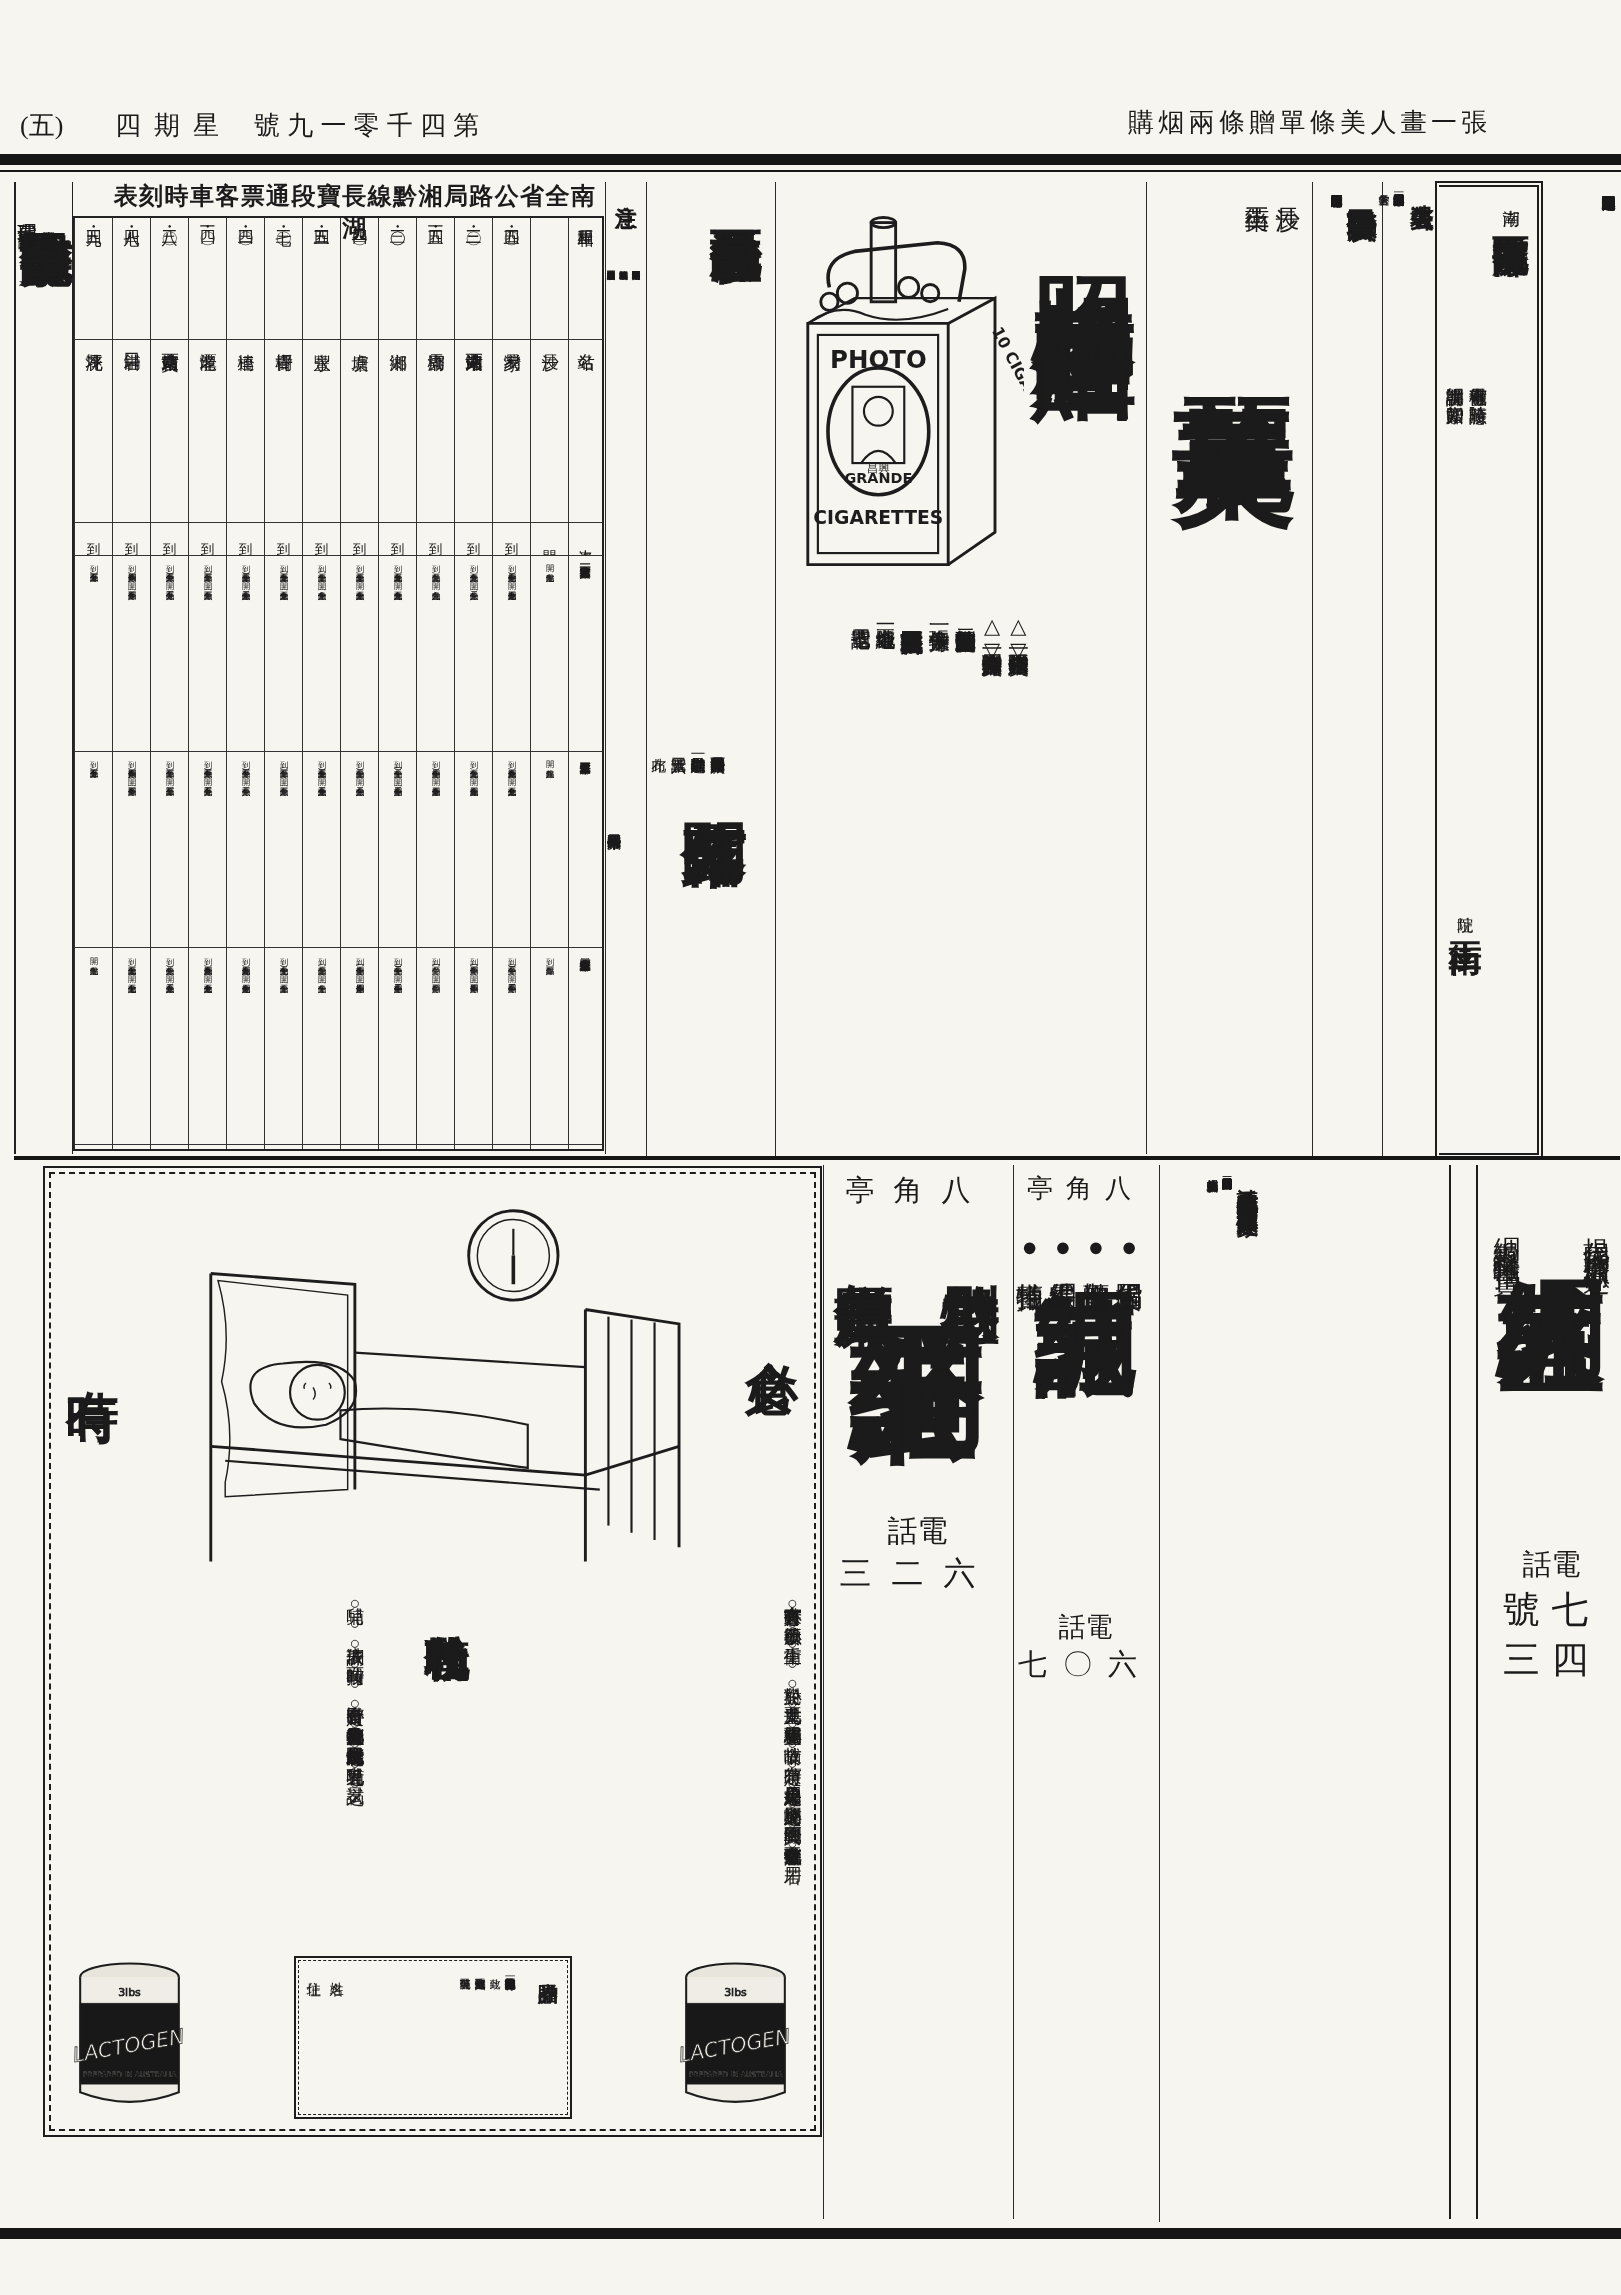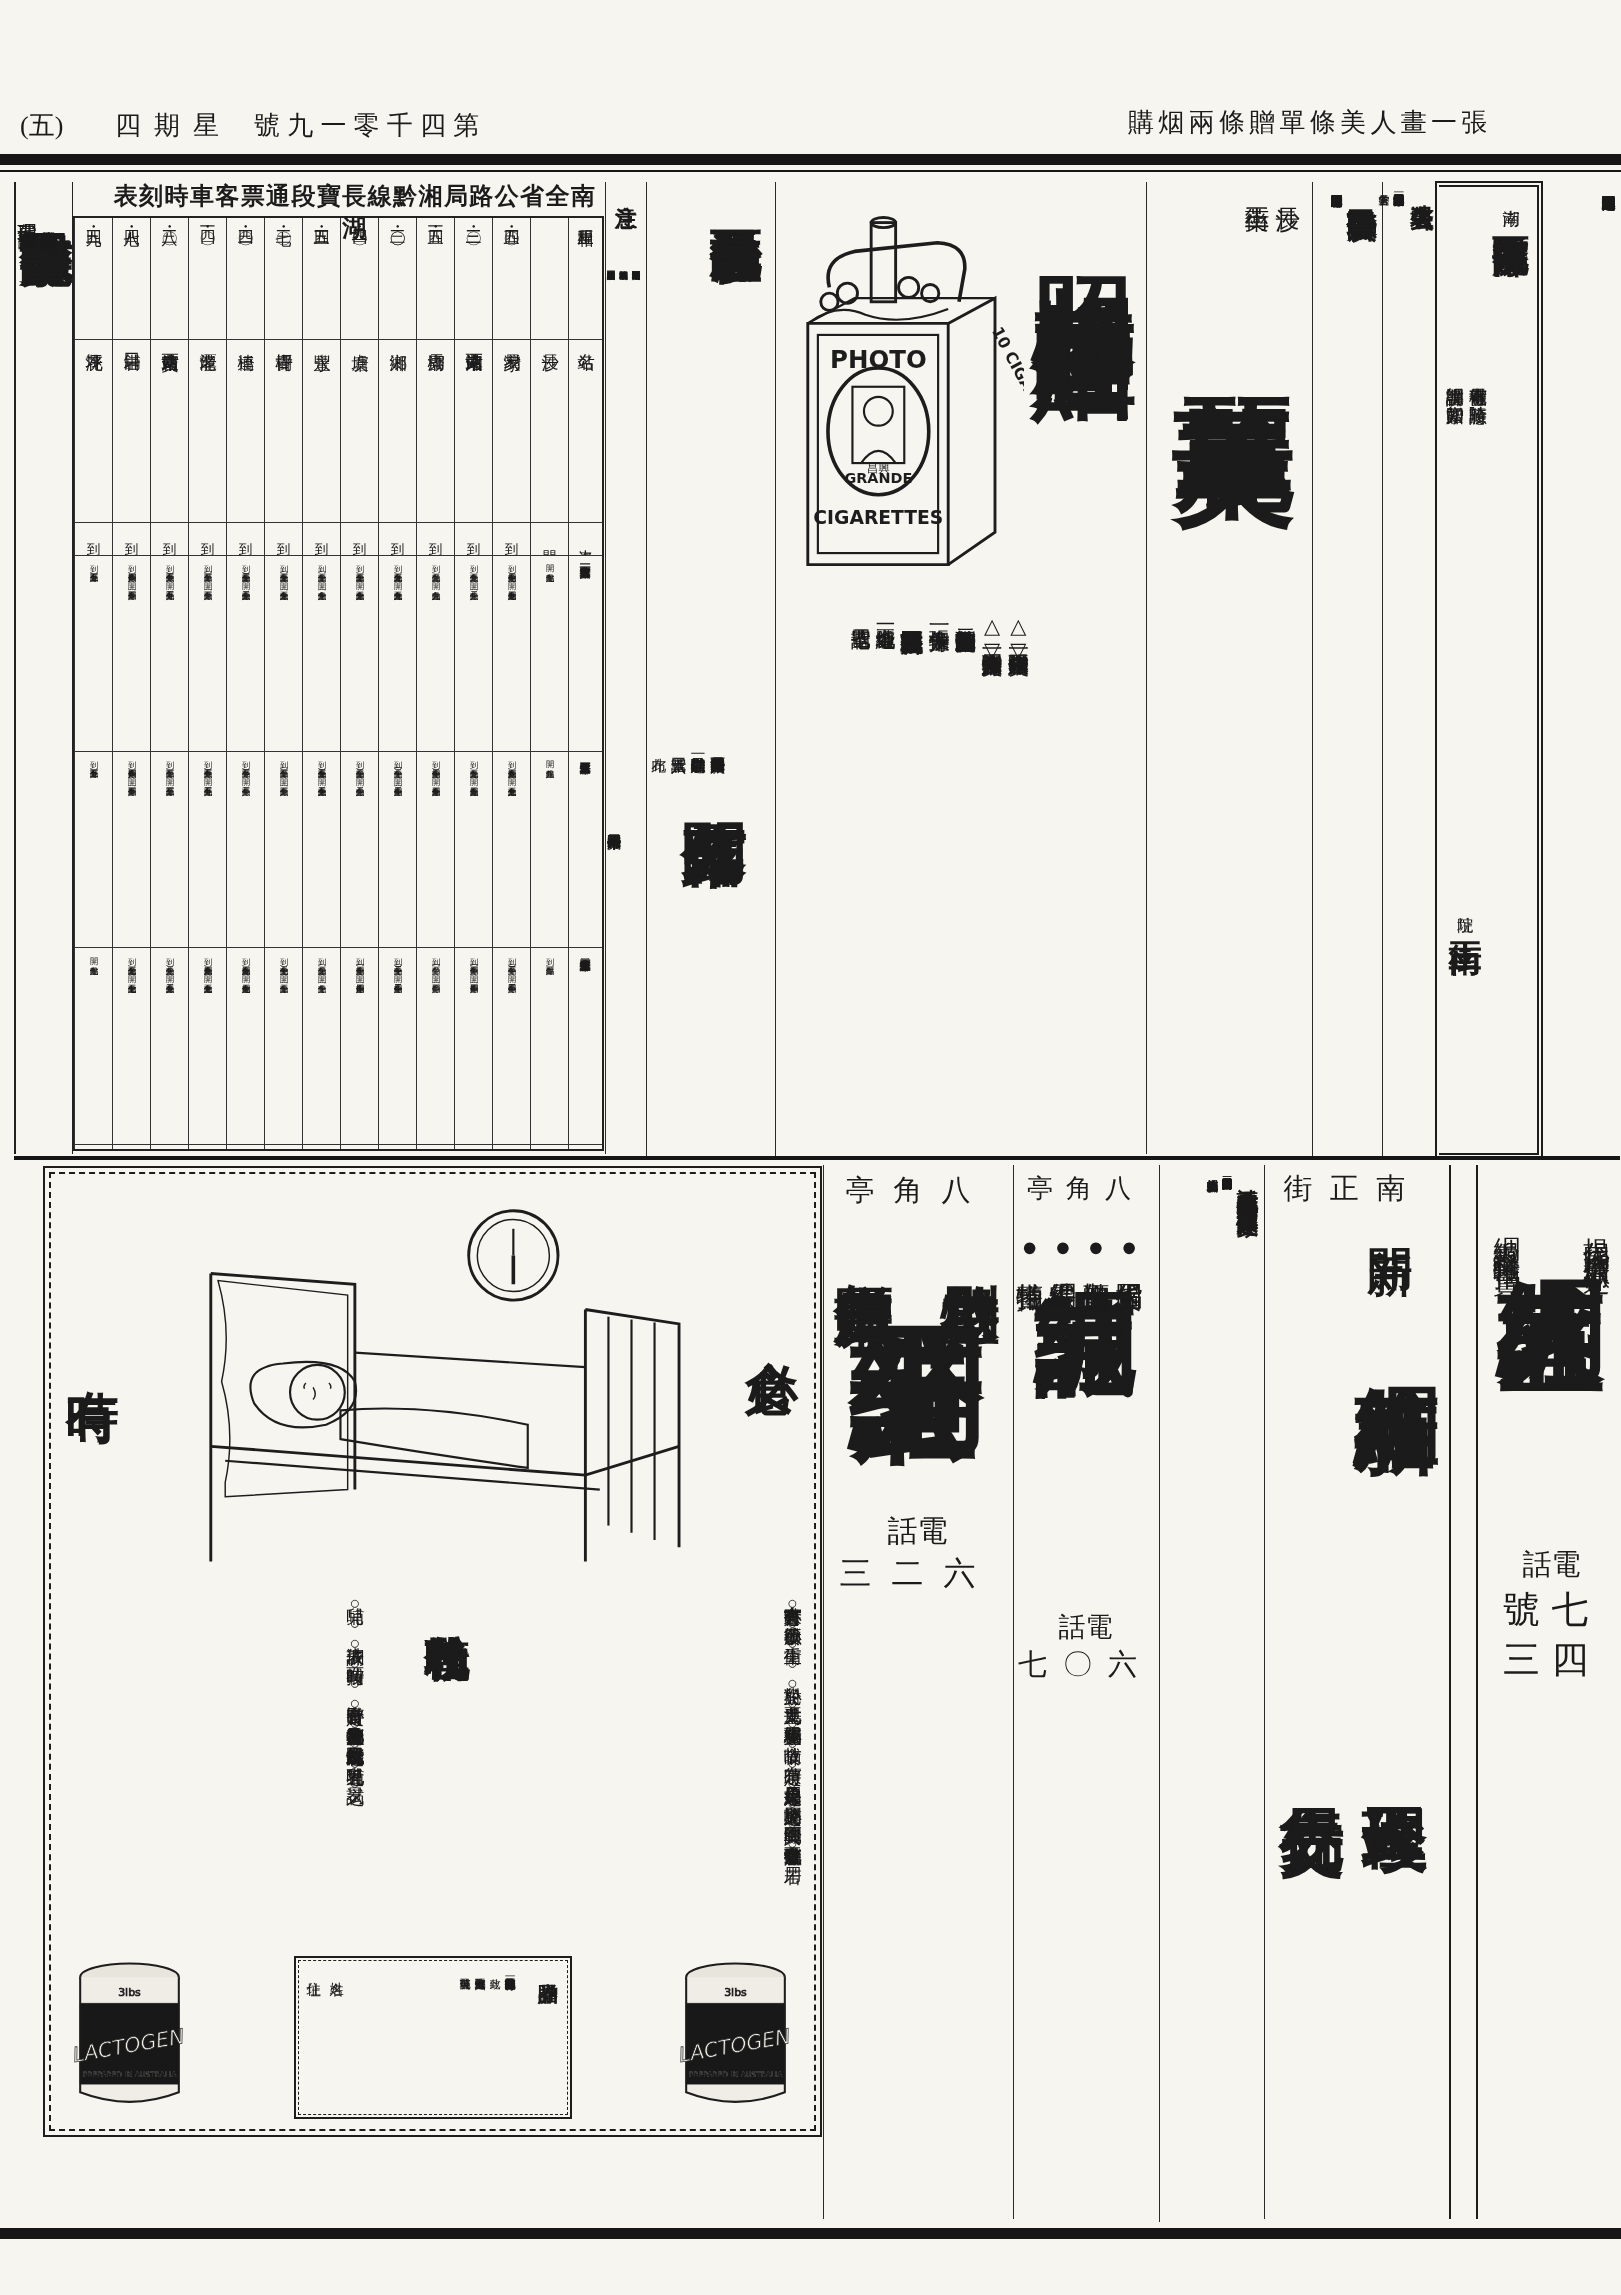--- a/index.html
+++ b/index.html
@@ -539,29 +539,20 @@
     <div style="text-align:center;font-size:27px;margin-top:17.3px;">話電</div>
     <div style="text-align:center;font-size:29px;letter-spacing:16px;">七〇六</div>
   </div>
 
   <div class="sec v" style="left:1159px;top:1165px;width:102px;height:1051px;padding:5.8px 1.4px 0 0;">
     <p class="b" style="font-size:21.6px;letter-spacing:1.4px;">請看安化李承伯即章輔逆母浪費盜據反宗之怪象</p>
     <p style="font-size:9.7px;line-height:1.1;">逕啓者氏於民國六年因夫似賣身故無嗣撫有服外李錦林之子承伯爲嗣卽承伯呼應喟雄嗜酒貪花一擲千金浪費無度氏不得已再撫夫分次賢之子辛初爲嗣承伯俯允無異乃自去歲以來治伯因嗜好無已私賣衆嘗蒞將氏仙鴻古公司鑛股擅自頂去得洋千餘圓氏陷莫曉今歲二月初六黎明時窺氏未醒暗闖內室將氏箱櫃撬開盜去鑛山契據山田土契衆嘗數十紙出示制止承伯治產權外謚恐該逆李承伯藉盜得之據在外招搖用特登報申明嗣後對於此次盜氏夫遺產及氏自置曾用彭逆承伯章輪名義代表成契立約之各項山田鑛產等契據有何盜典盜賣行爲一概作爲無効敬告各界紳商特別注意勿爲其欺騙是幸</p>
     <p style="font-size:11.5px;">駐新化錫鑛山安化孀婦李郭氏啓</p>
   </div>
 
-  <div class="sec" style="left:1264px;top:1165px;width:176px;height:1054px;">
-    <div style="font-size:29px;text-align:center;letter-spacing:17.3px;margin-top:4.3px;">街正南</div>
-    <div class="abs v b" style="right:26px;top:48px;font-size:45px;">新開</div>
-    <div class="abs v b" style="right:1.4px;top:154px;width:173px;height:216px;font-size:85px;line-height:1;">維新綢莊</div>
-    <div class="abs rtl2" style="left:10px;right:10px;top:591px;height:288px;">
-      <div class="v b" style="font-size:65px;height:288px;">修理工竣</div>
-      <div class="v b" style="font-size:65px;height:288px;">先行交易</div>
-    </div>
-  </div>
 
   <div class="abs" style="left:1449px;top:1165px;width:24.5px;height:1054px;border-left:2.9px solid #1d1d1d;border-right:2.9px solid #1d1d1d;"></div>
 
   <div class="abs" style="left:1483px;top:1165px;width:137px;height:1054px;">
     <div class="v b" style="font-size:108px;line-height:1.05;margin:29px auto 0 auto;">大盛綢莊</div>
     <div class="rtl2" style="margin:21.6px 8.6px 0 8.6px;">
       <div class="v" style="font-size:27px;height:310px;letter-spacing:4.3px;">提倡國貨廉價歡迎</div>
       <div class="v" style="font-size:27px;height:310px;letter-spacing:4.3px;">綢緞零料犧牲拍賣</div>
     </div>
     <div style="text-align:center;font-size:29px;margin-top:19px;">話電</div>

